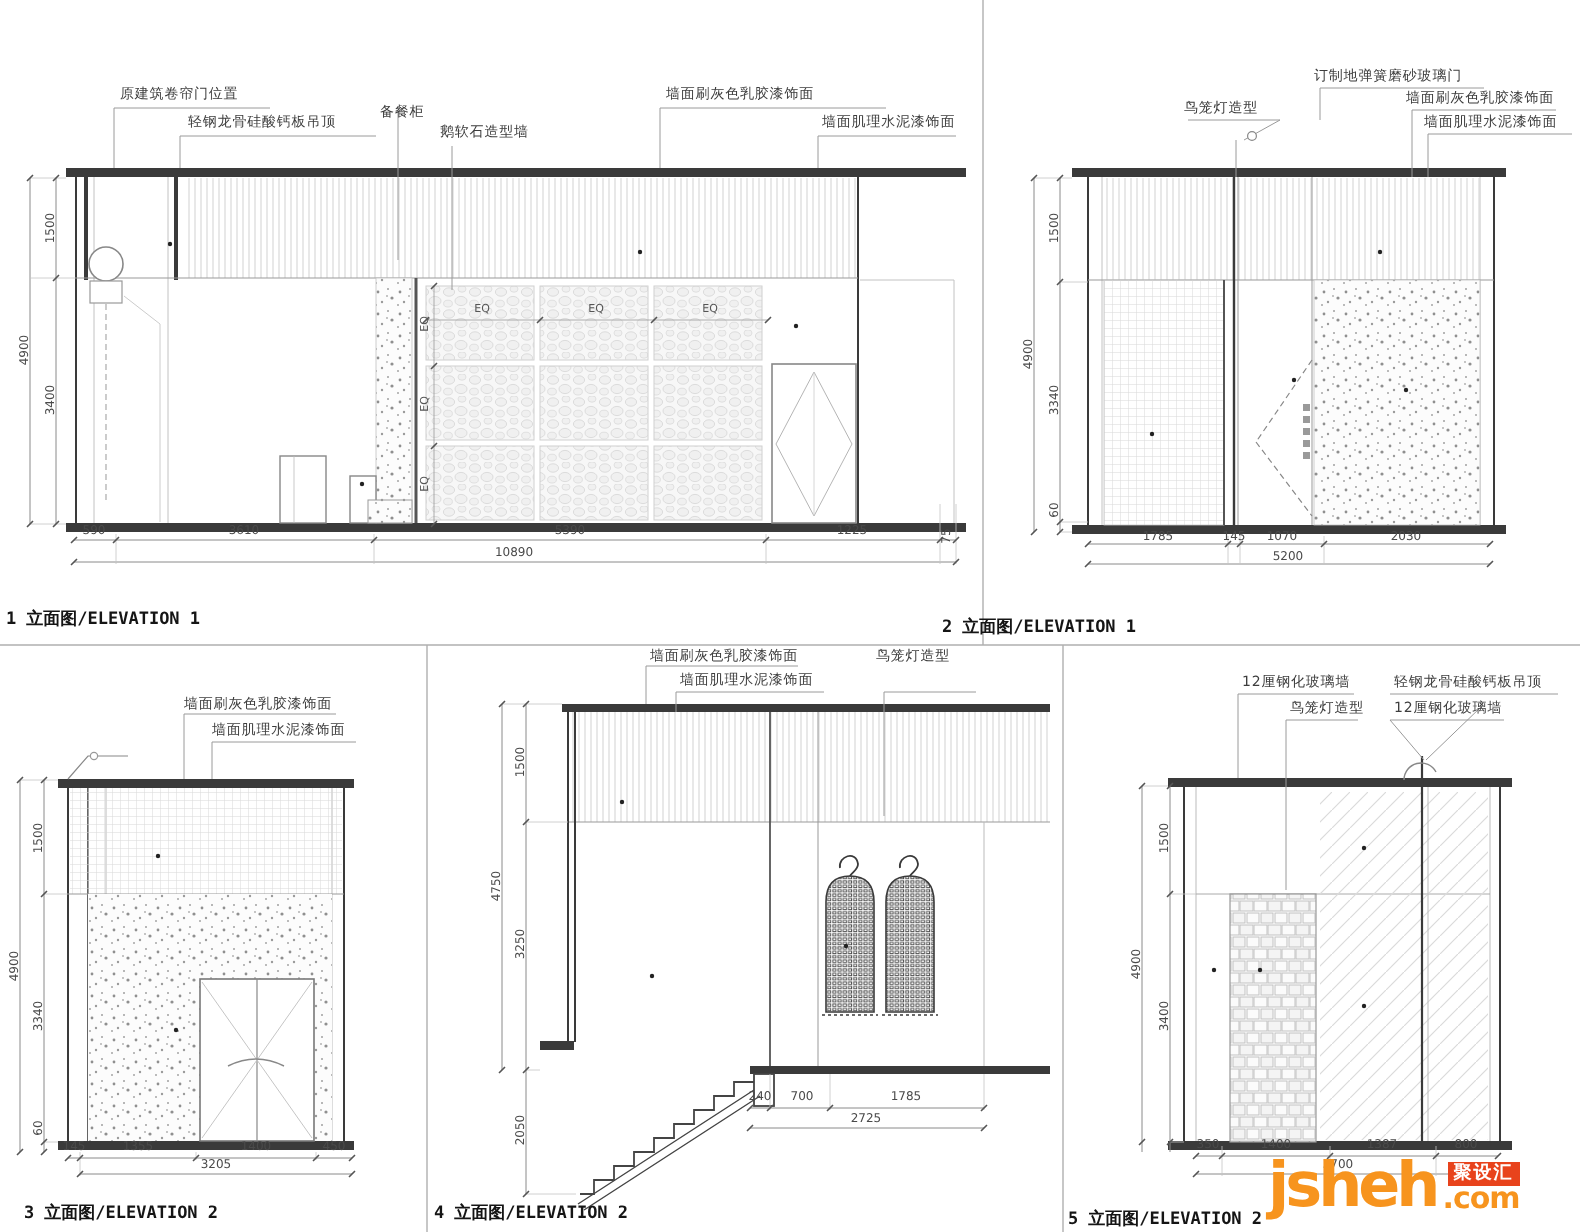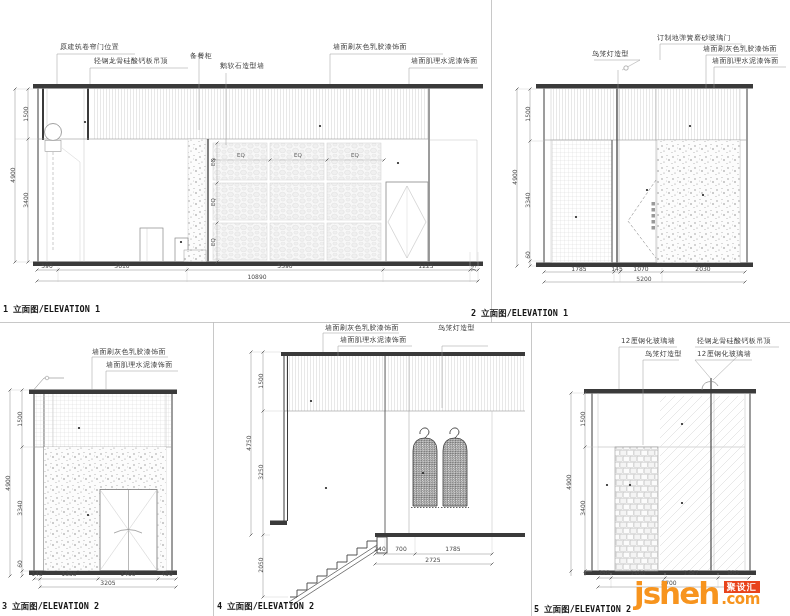--- a/index.html
+++ b/index.html
@@ -313,21 +313,21 @@
 <span class="vdim" style="left:583px;top:419px">1500</span>
 <span class="vdim" style="left:583px;top:508px">3400</span>
 <span class="vdim" style="left:569px;top:482px">4900</span>
 
 <div class="ttl" style="left:3px;top:304px">
   <span class="n">1</span><span>立面图/ELEVATION 1</span>
 </div>
 <div class="ttl" style="left:471px;top:308px">
   <span class="n">2</span><span>立面图/ELEVATION 1</span>
 </div>
-<div class="ttl" style="left:2px;top:601px">
+<div class="ttl" style="left:12px;top:601px">
   <span class="n">3</span><span>立面图/ELEVATION 2</span>
 </div>
 <div class="ttl" style="left:217px;top:601px">
   <span class="n">4</span><span>立面图/ELEVATION 2</span>
 </div>
 <div class="ttl" style="left:534px;top:604px">
   <span class="n">5</span><span>立面图/ELEVATION 2</span>
 </div>
 
 <div class="wm">

